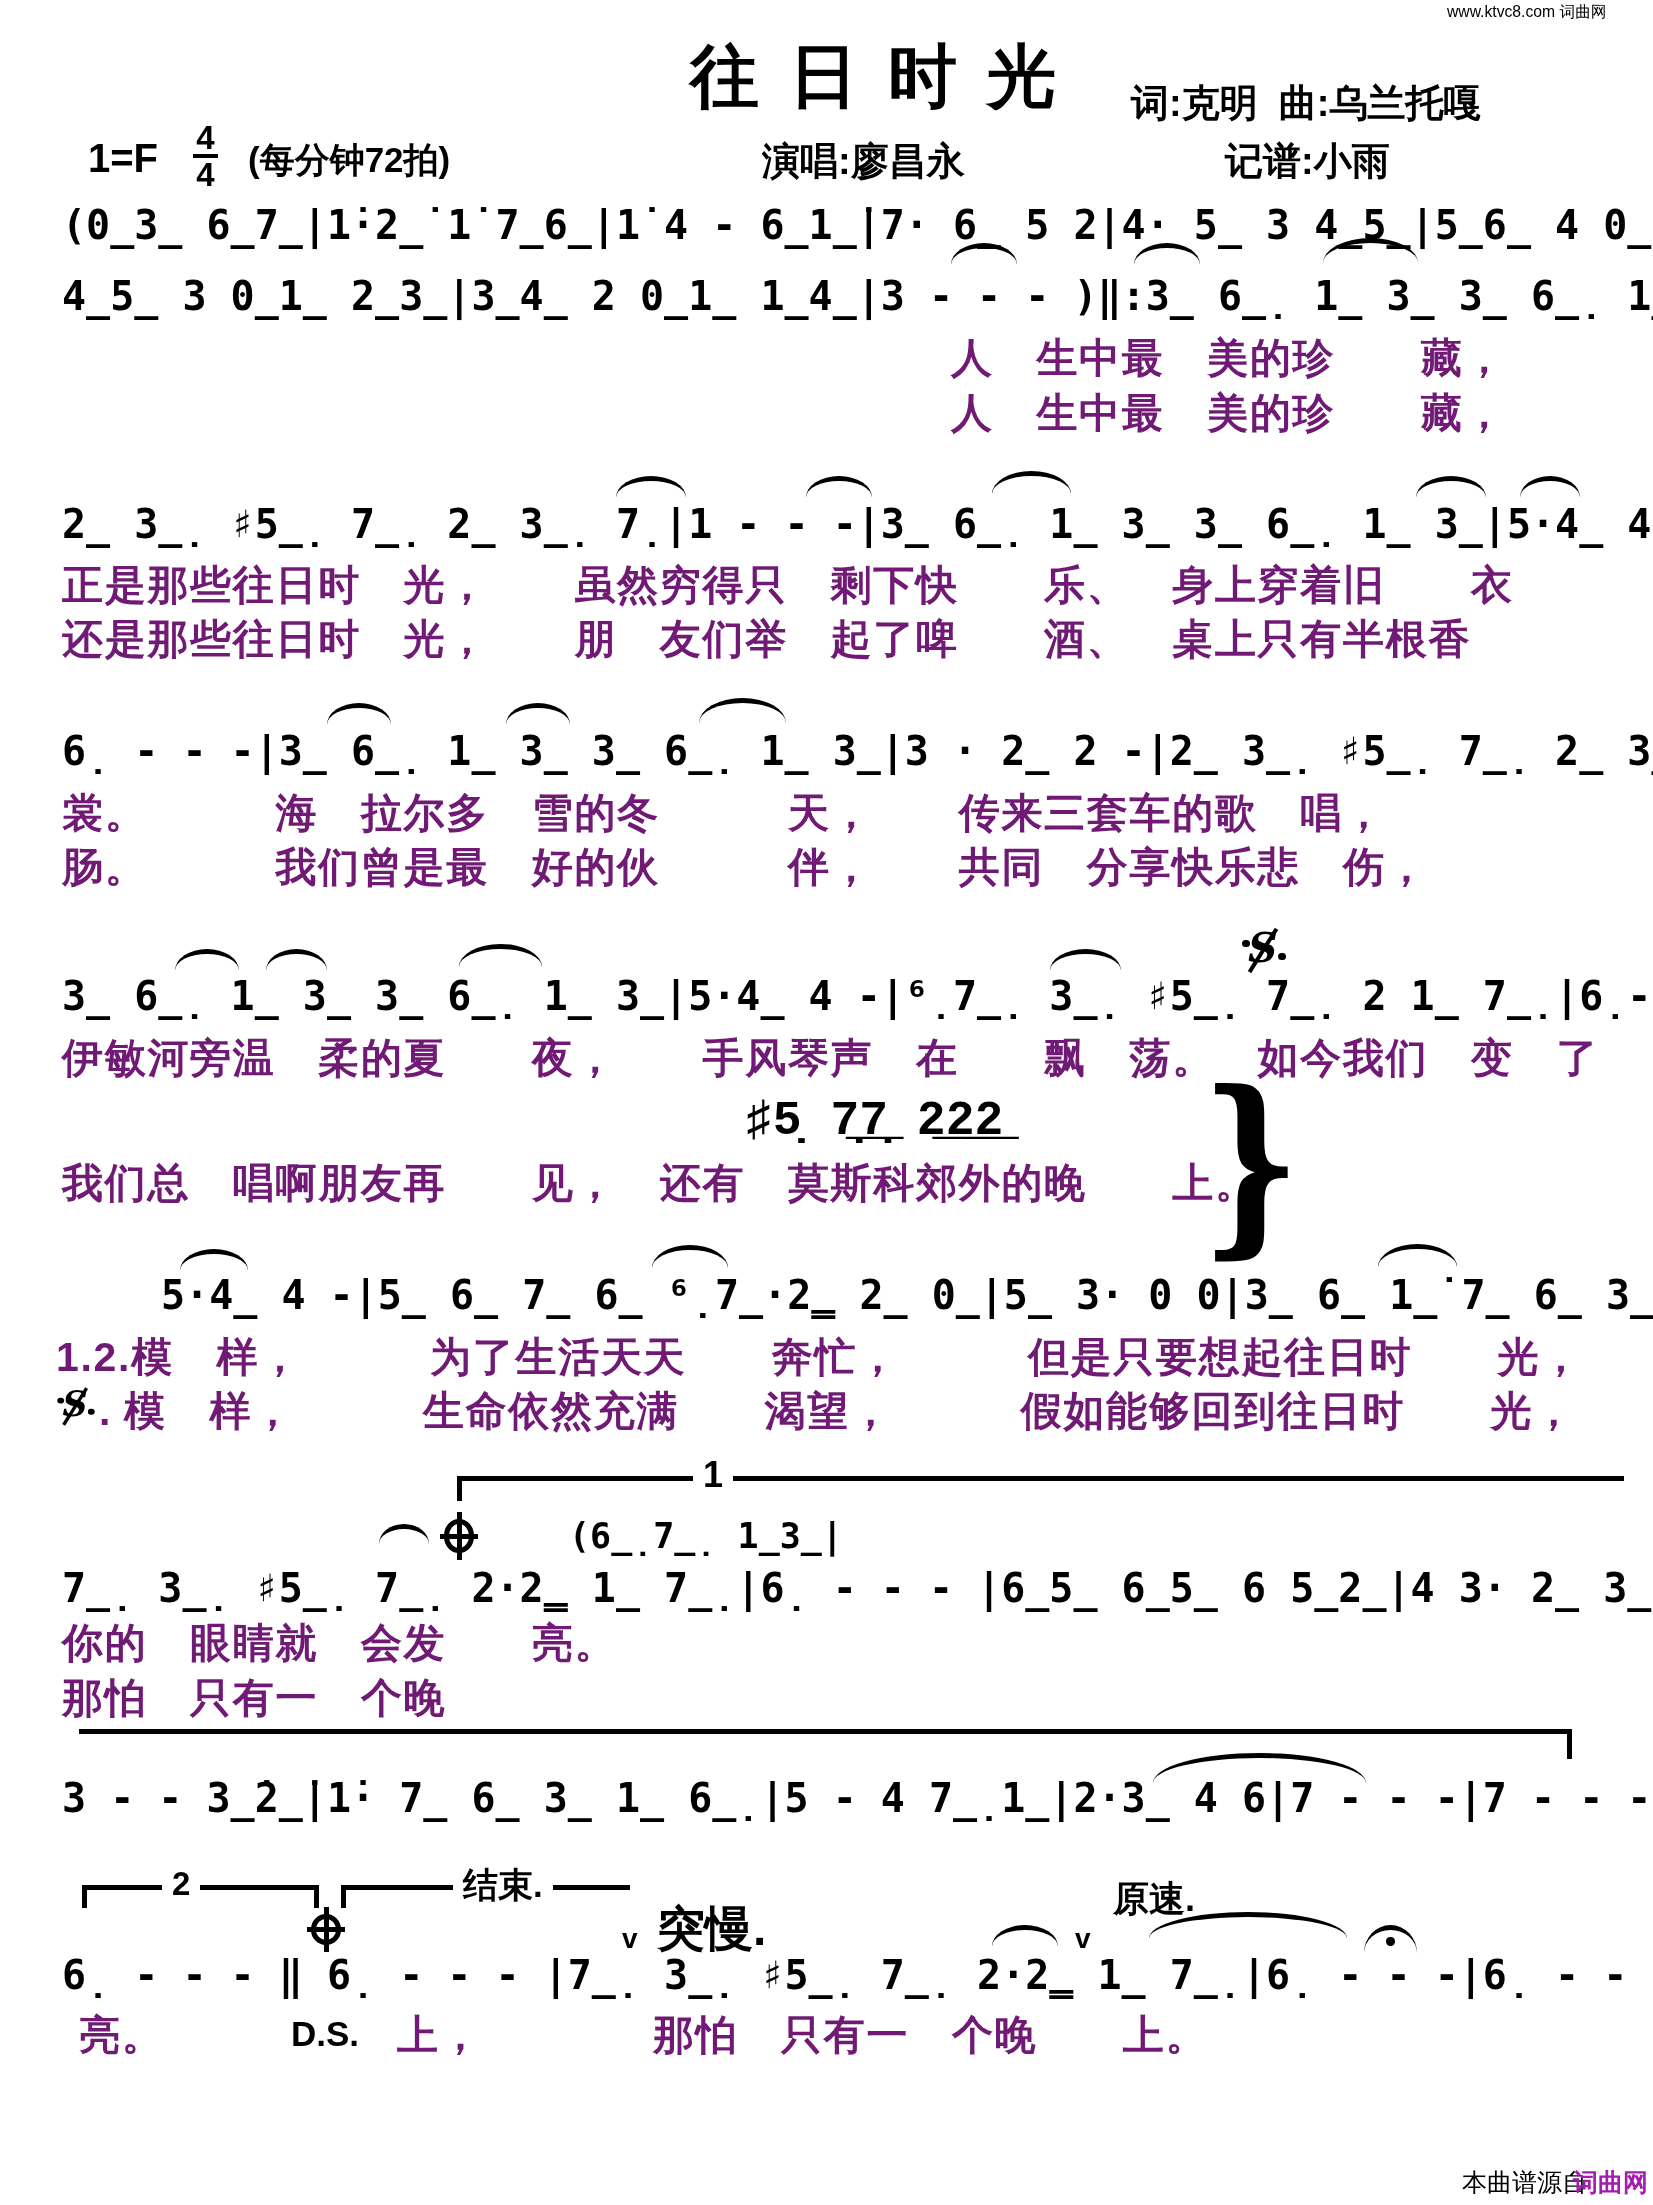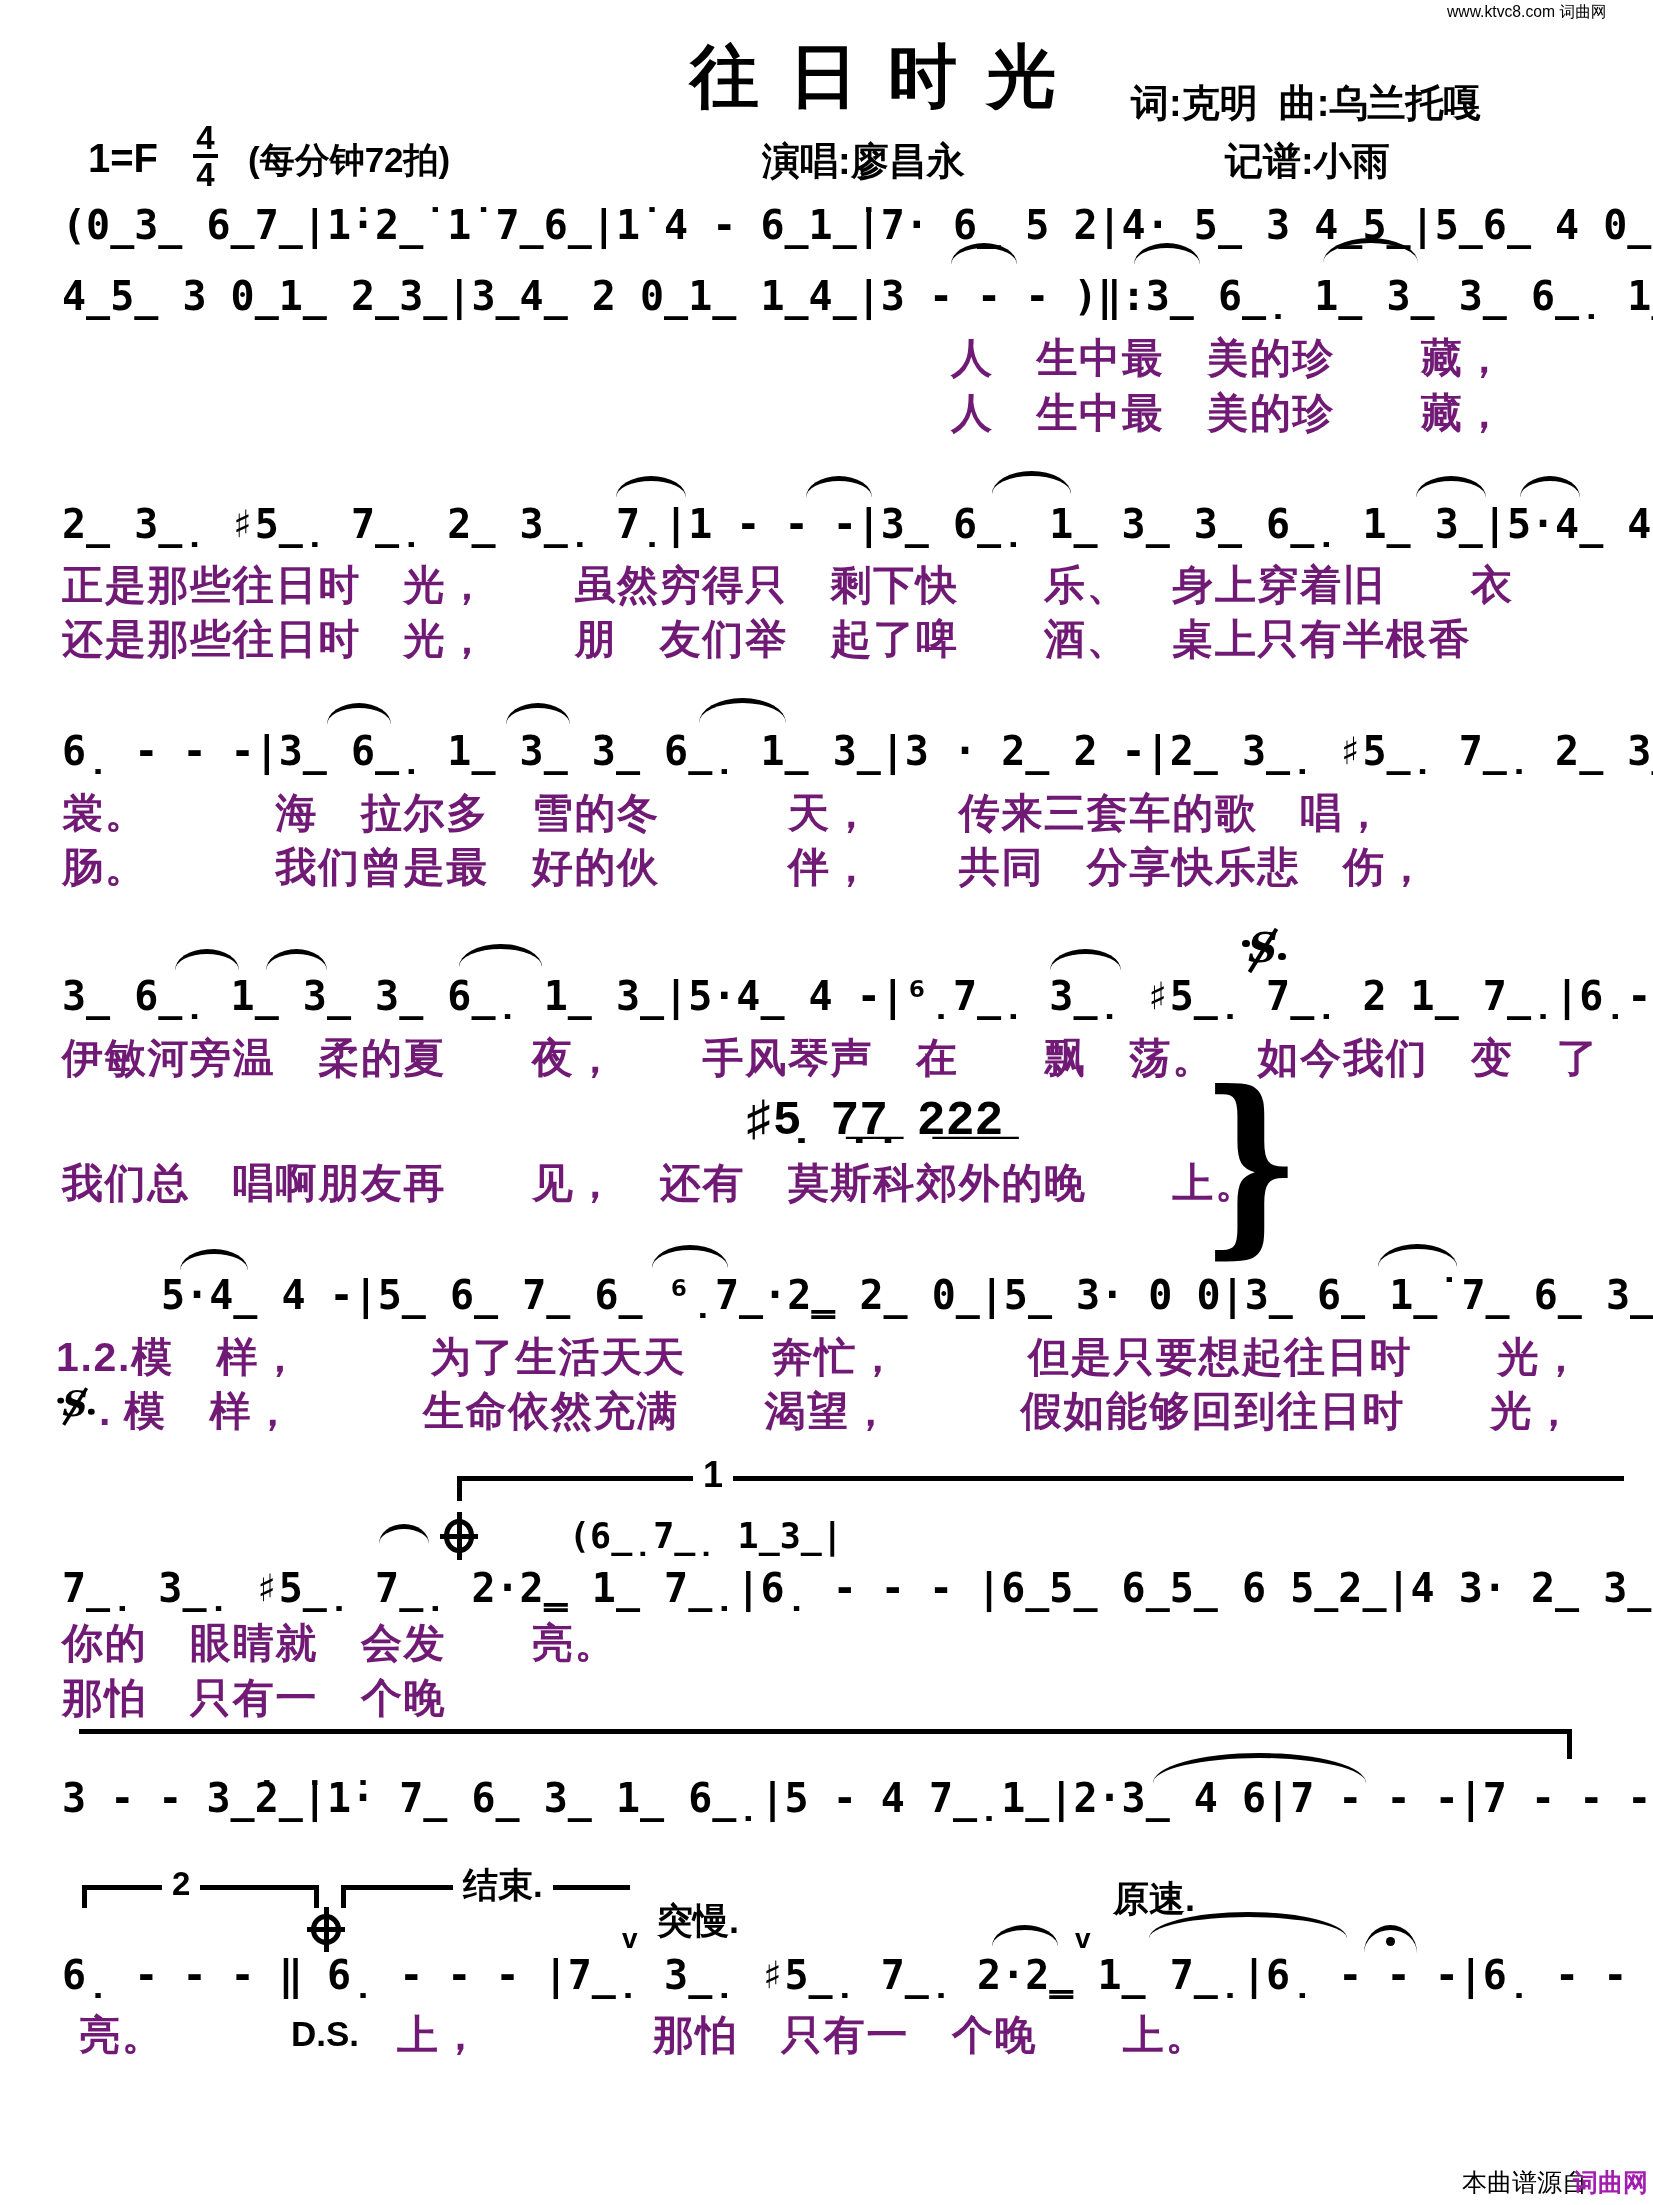--- a/index.html
+++ b/index.html
@@ -132,21 +132,21 @@
   <div class="volta v-l v-r" style="left:82px;top:1885px;width:227px;height:18px;"></div>
   <div class="vlabel" style="left:162px;top:1865px;font-size:33px;">2</div>
   <div class="volta v-l" style="left:341px;top:1885px;width:284px;height:18px;"></div>
   <div class="vlabel" style="left:453px;top:1862px;font-size:35px;">结束.</div>
   <div class="coda" style="left:307px;top:1907px;width:38px;height:45px;">
     <span class="c-o"></span>
       <span class="c-v"></span>
       <span class="c-h"></span>
   </div>
   <div class="abs hdr" style="left:622px;top:1923px;font-size:28px;">v</div>
-  <div class="abs hdr" style="left:657px;top:1897px;font-size:36px;">突慢.</div>
+  <div class="abs hdr" style="left:657px;top:1897px;font-size:48px;">突慢.</div>
   <div class="slur" style="left:992px;top:1925px;width:66px;height:16.5px;"></div>
   <div class="abs hdr" style="left:1075px;top:1923px;font-size:28px;">v</div>
   <div class="abs hdr" style="left:1113px;top:1875px;font-size:36px;">原速.</div>
   <div class="slur" style="left:1149px;top:1912px;width:198px;height:21.5px;"></div>
   <div class="fermata" style="left:1364px;top:1925px;width:53px;height:23px;"></div>
   <div class="notes" style="left:62px;top:1950px;width:1526px;">6̣ - - - ‖ 6̣ - - - |7̲̣ 3̲̣ ♯5̲̣ 7̲̣ 2·2̳ 1̲ 7̲̣|6̣ - - -|6̣ - - -‖</div>
   <div class="lyr" style="left:79px;top:2011px;">亮。</div>
   <div class="abs hdr" style="left:291px;top:2014px;font-size:35px;">D.S.</div>
   <div class="lyr" style="left:397px;top:2011px;">上，</div>
   <div class="lyr" style="left:653px;top:2011px;text-align:center;">那怕　只有一　个晚　　上。</div>

